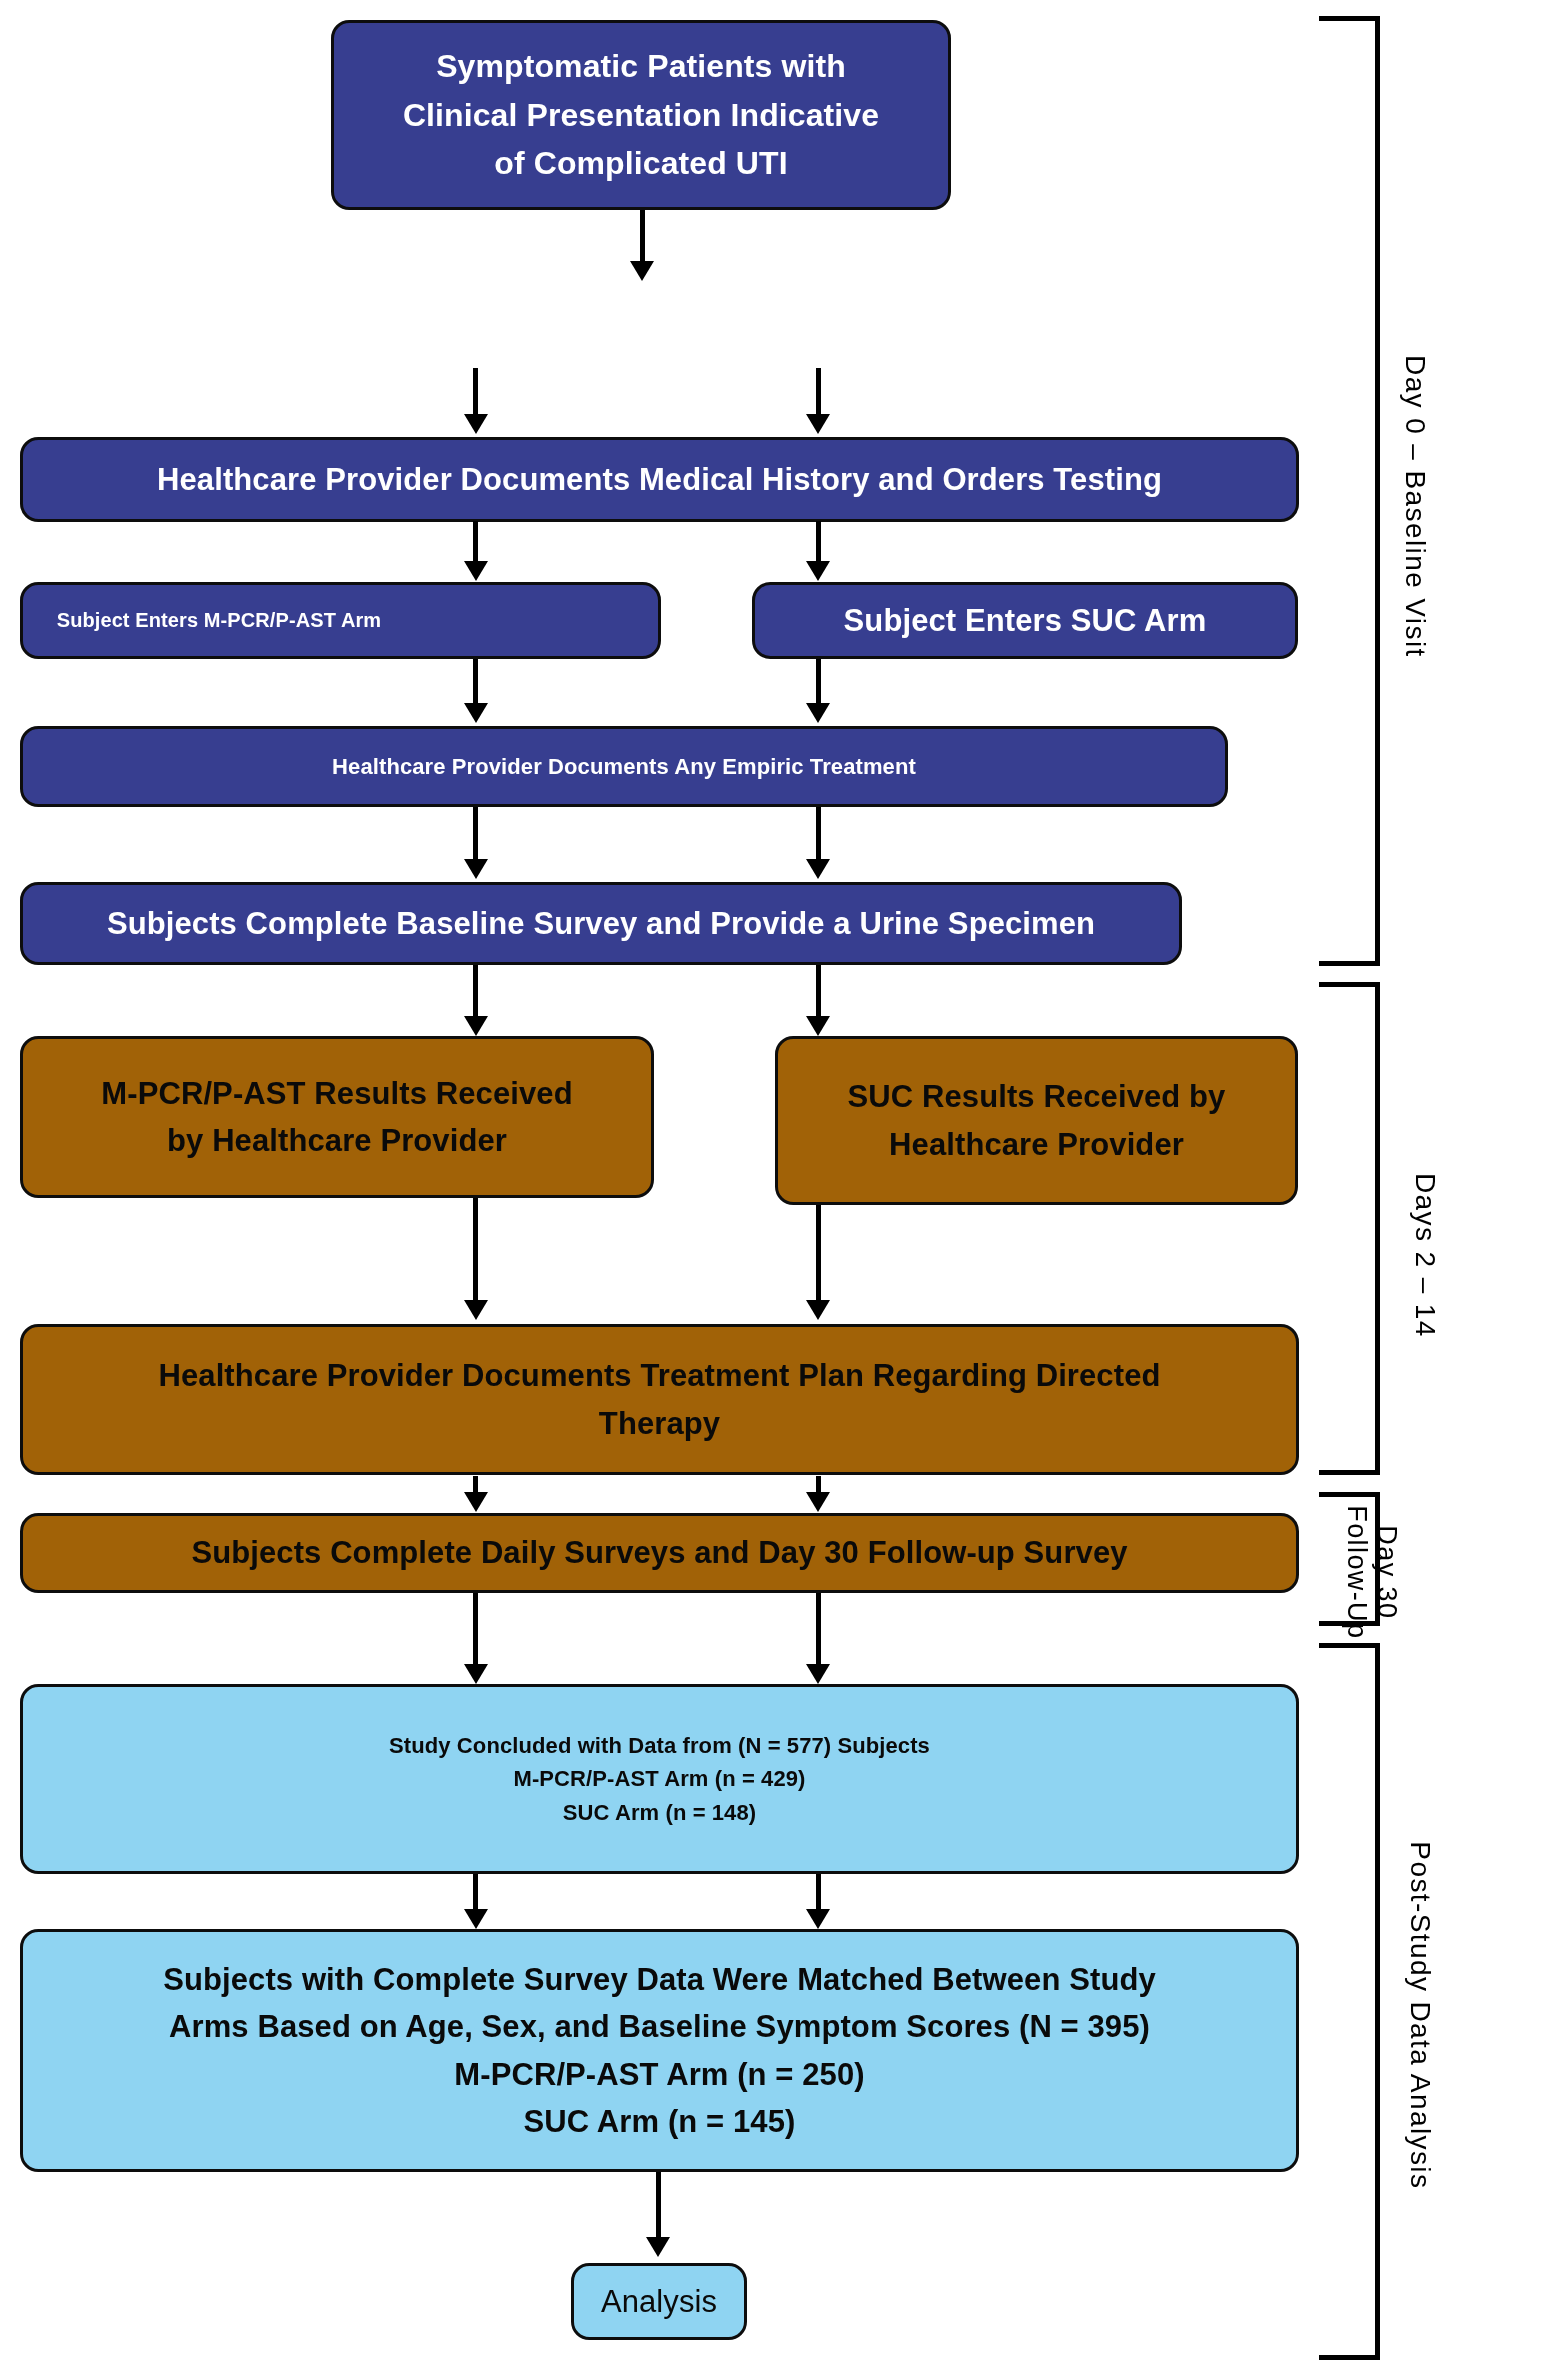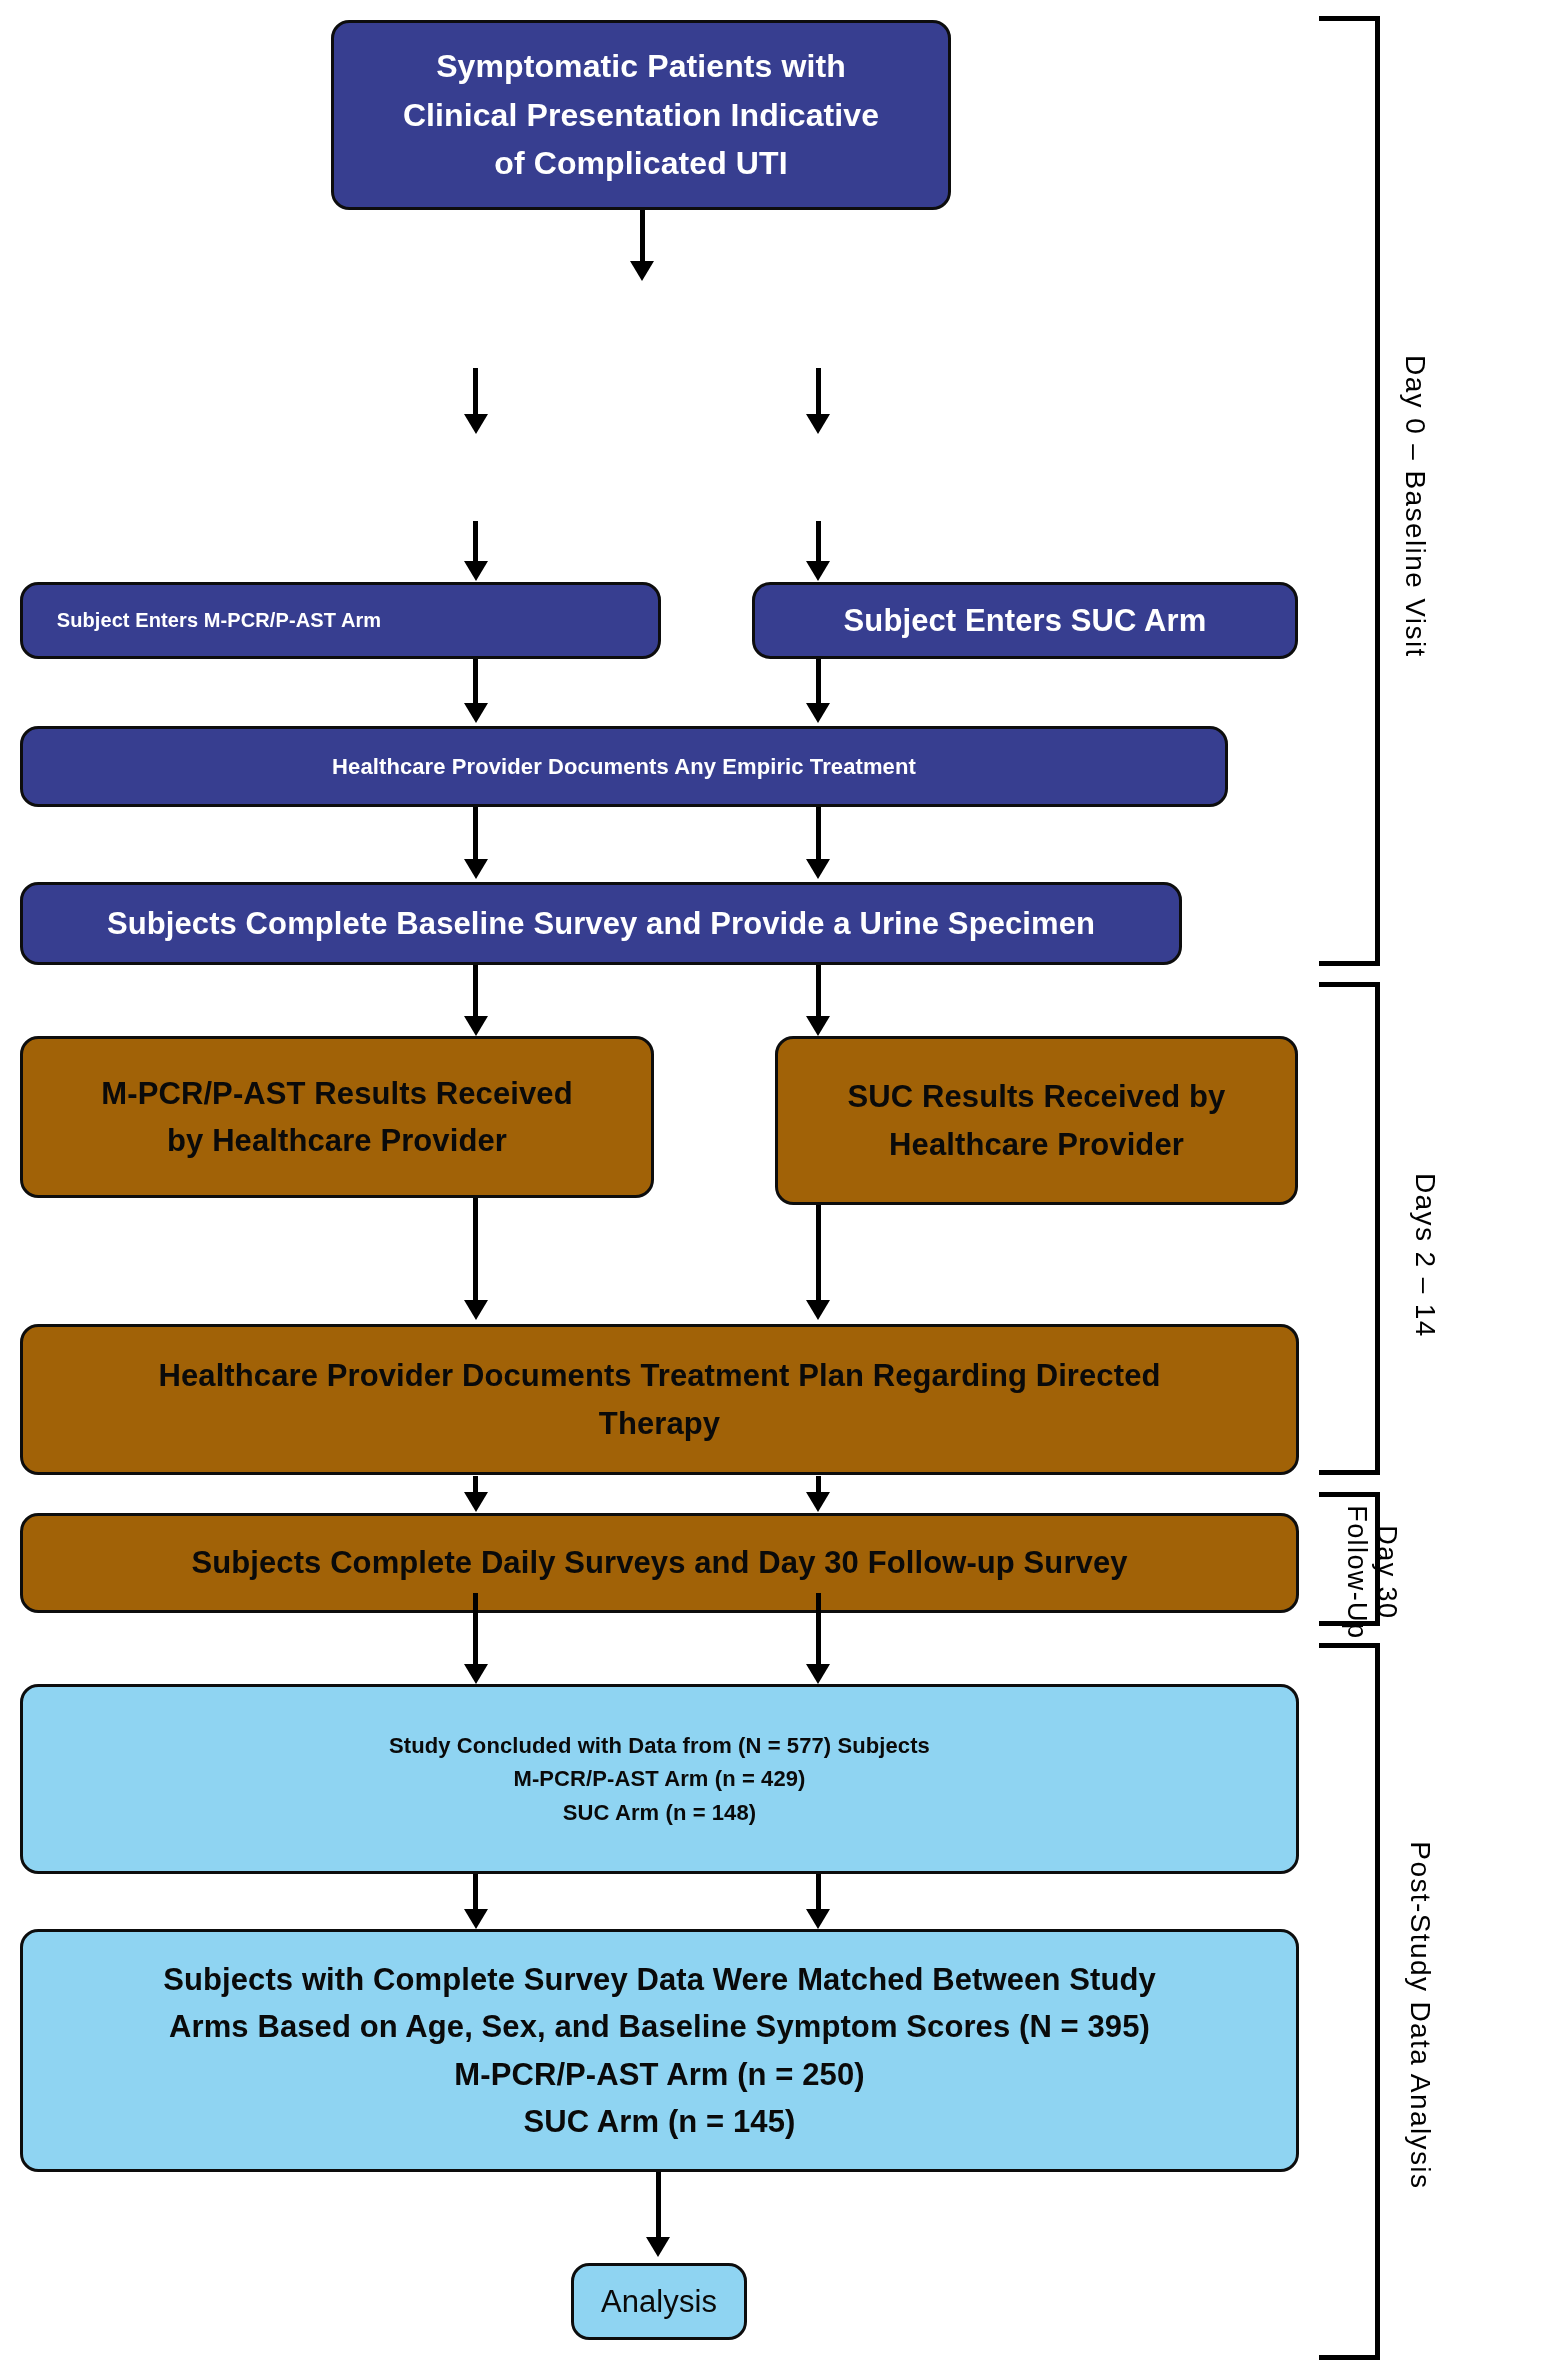--- a/index.html
+++ b/index.html
@@ -86,20 +86,23 @@
 
 <div id="canvas">
 
   <div class="box navy" style="left:331px; top:20px; width:620px; height:190px; font-size:32px;">
     <span class="txt">Symptomatic Patients with
 Clinical Presentation Indicative
 of Complicated UTI</span>
   </div>
 
 
+  <div class="box navy" style="left:20px; top:437px; width:1279px; height:85px; font-size:31px;">
+    <span class="txt">Healthcare Provider Documents Medical History and Orders Testing</span>
+  </div>
 
   <div class="box navy" style="left:20px; top:582px; width:641px; height:77px; font-size:20px; justify-content:flex-start;">
     <span class="txt" style="text-align:left; padding-left:21px;">Subject Enters M-PCR/P-AST Arm</span>
   </div>
 
   <div class="box navy" style="left:752px; top:582px; width:546px; height:77px; font-size:31px;">
     <span class="txt">Subject Enters SUC Arm</span>
   </div>
 
   <div class="box navy" style="left:20px; top:726px; width:1208px; height:81px; font-size:22px;">
@@ -118,21 +121,21 @@
   <div class="box green" style="left:775px; top:1036px; width:523px; height:169px; font-size:31px;">
     <span class="txt">SUC Results Received by
 Healthcare Provider</span>
   </div>
 
   <div class="box green" style="left:20px; top:1324px; width:1279px; height:151px; font-size:31px;">
     <span class="txt">Healthcare Provider Documents Treatment Plan Regarding Directed
 Therapy</span>
   </div>
 
-  <div class="box green" style="left:20px; top:1513px; width:1279px; height:100px; font-size:31px;">
+  <div class="box green" style="left:20px; top:1513px; width:1279px; height:80px; font-size:31px;">
     <span class="txt">Subjects Complete Daily Surveys and Day 30 Follow-up Survey</span>
   </div>
 
   <div class="box blue" style="left:20px; top:1684px; width:1279px; height:190px; font-size:22px;">
     <span class="txt">Study Concluded with Data from (N = 577) Subjects
 M-PCR/P-AST Arm (n = 429)
 SUC Arm (n = 148)</span>
   </div>
 
   <div class="box blue" style="left:20px; top:1929px; width:1279px; height:243px; font-size:31px;">

